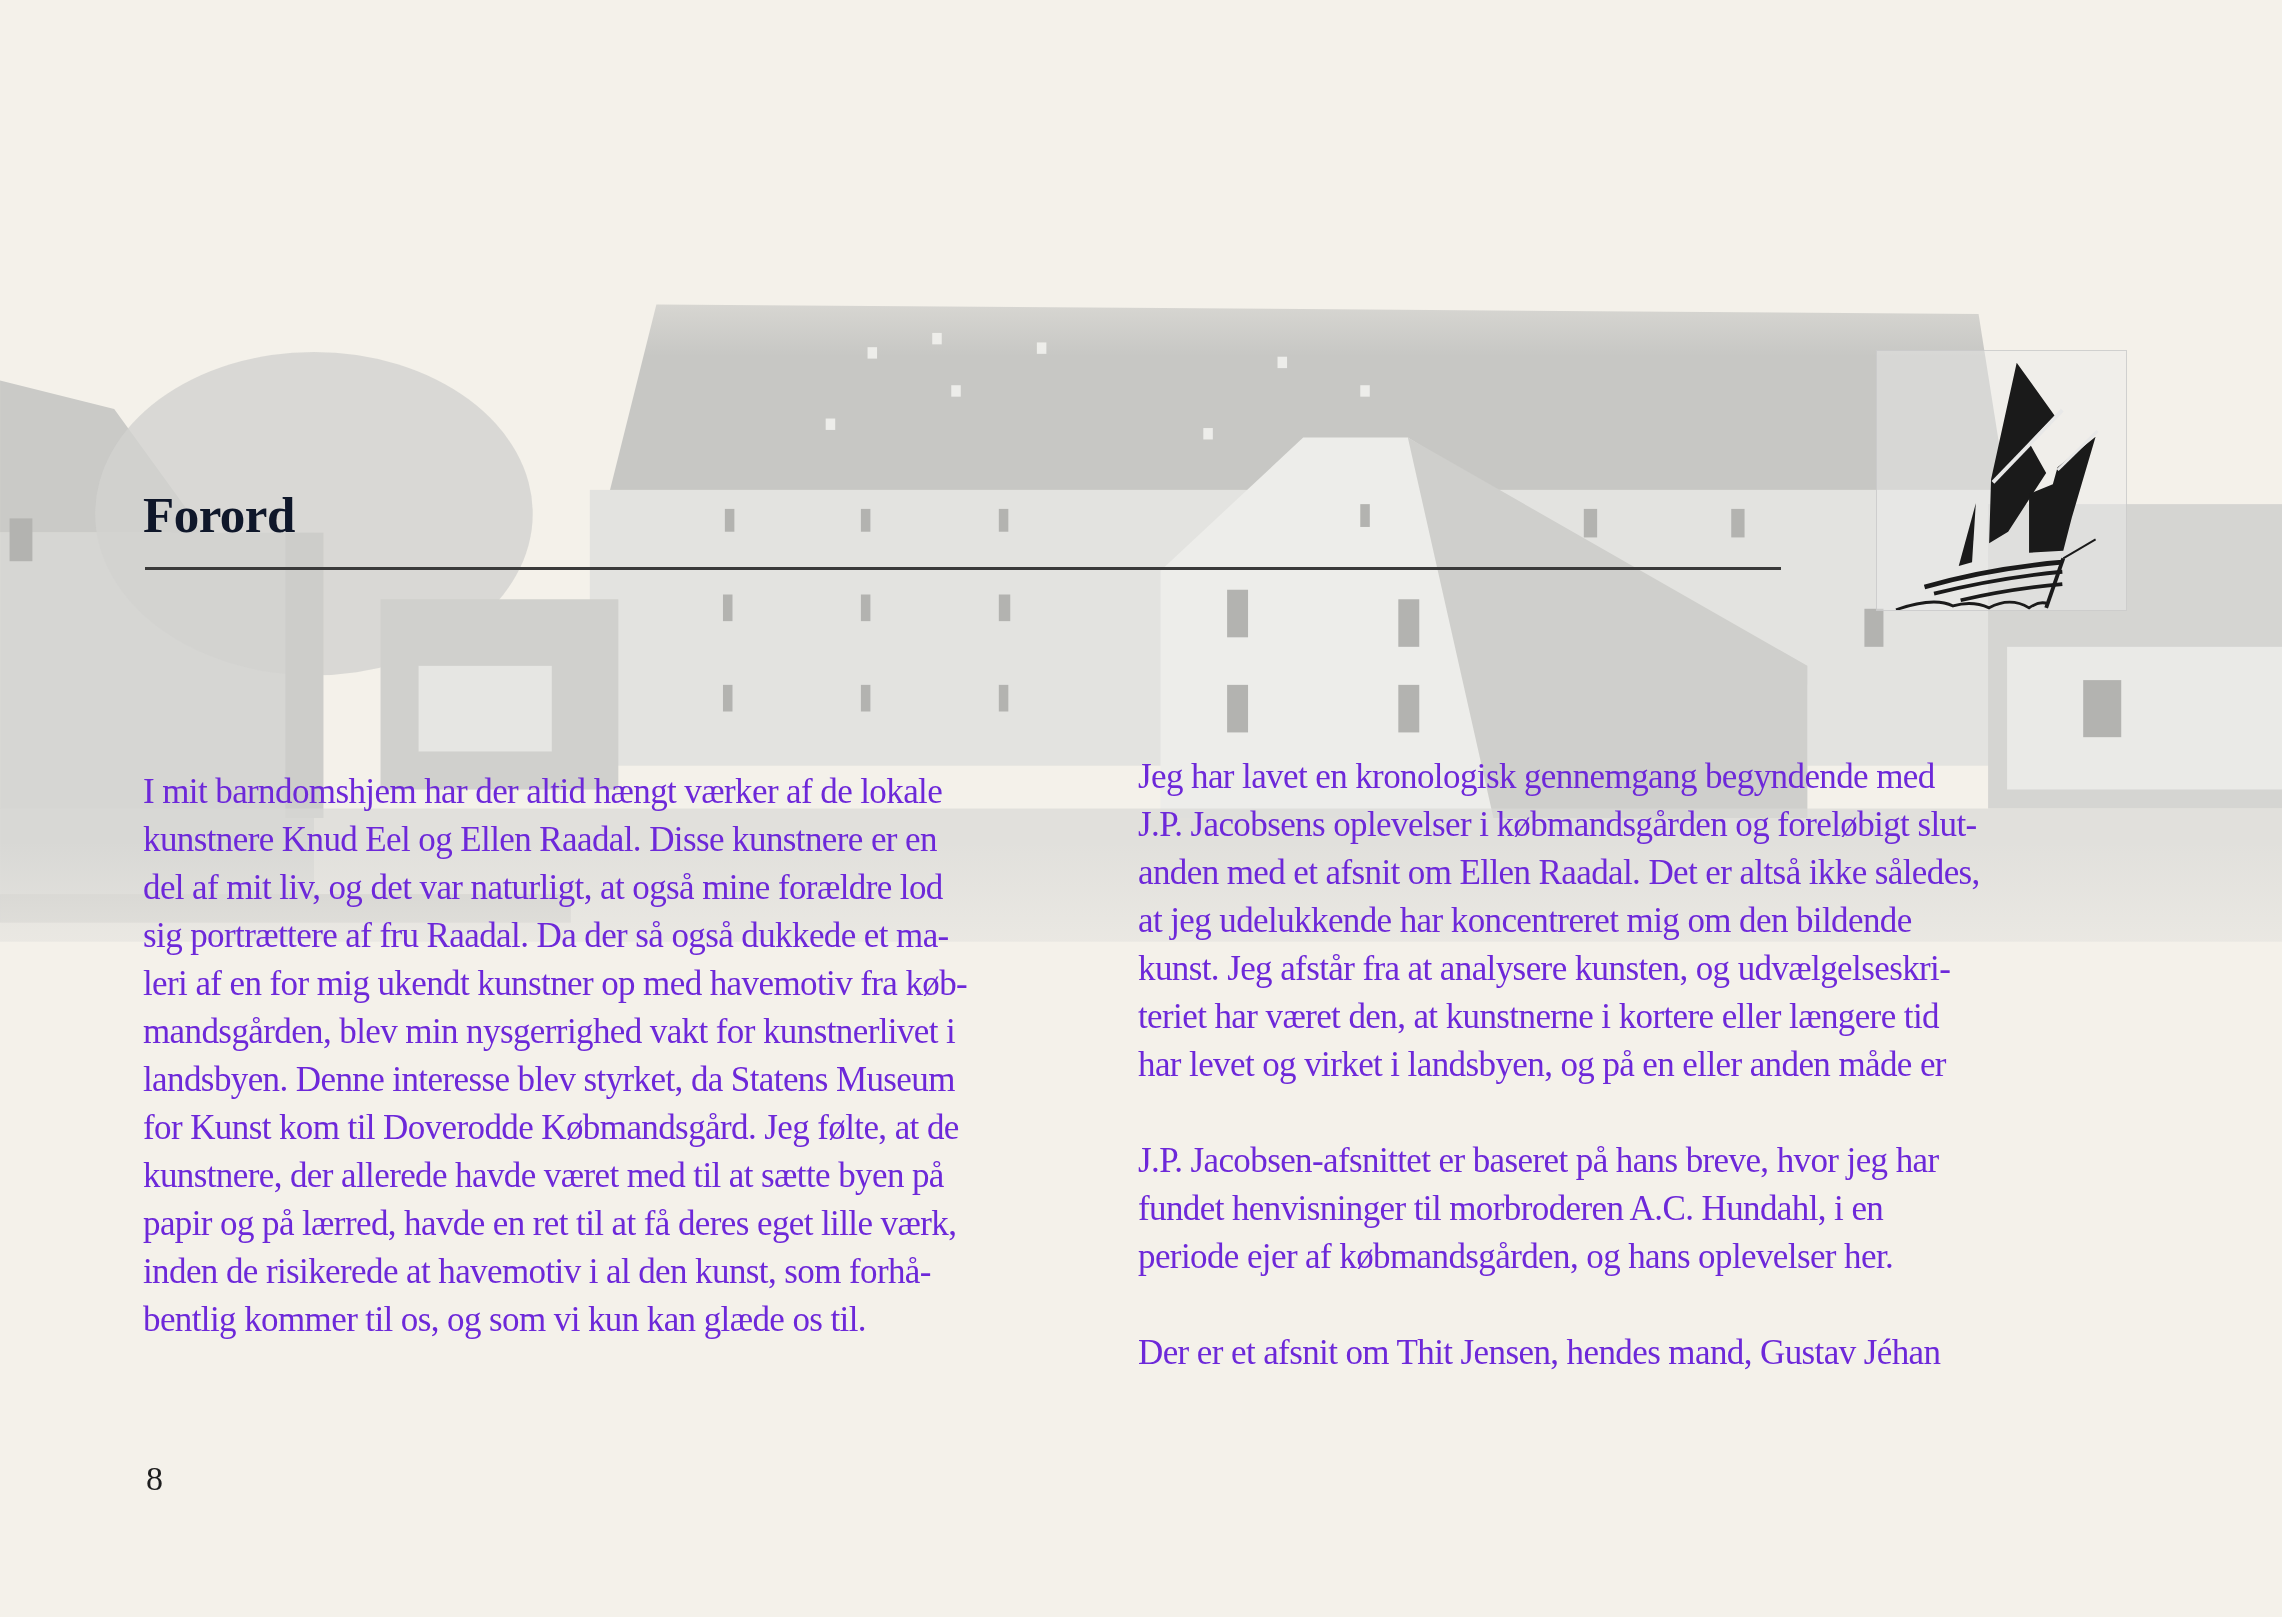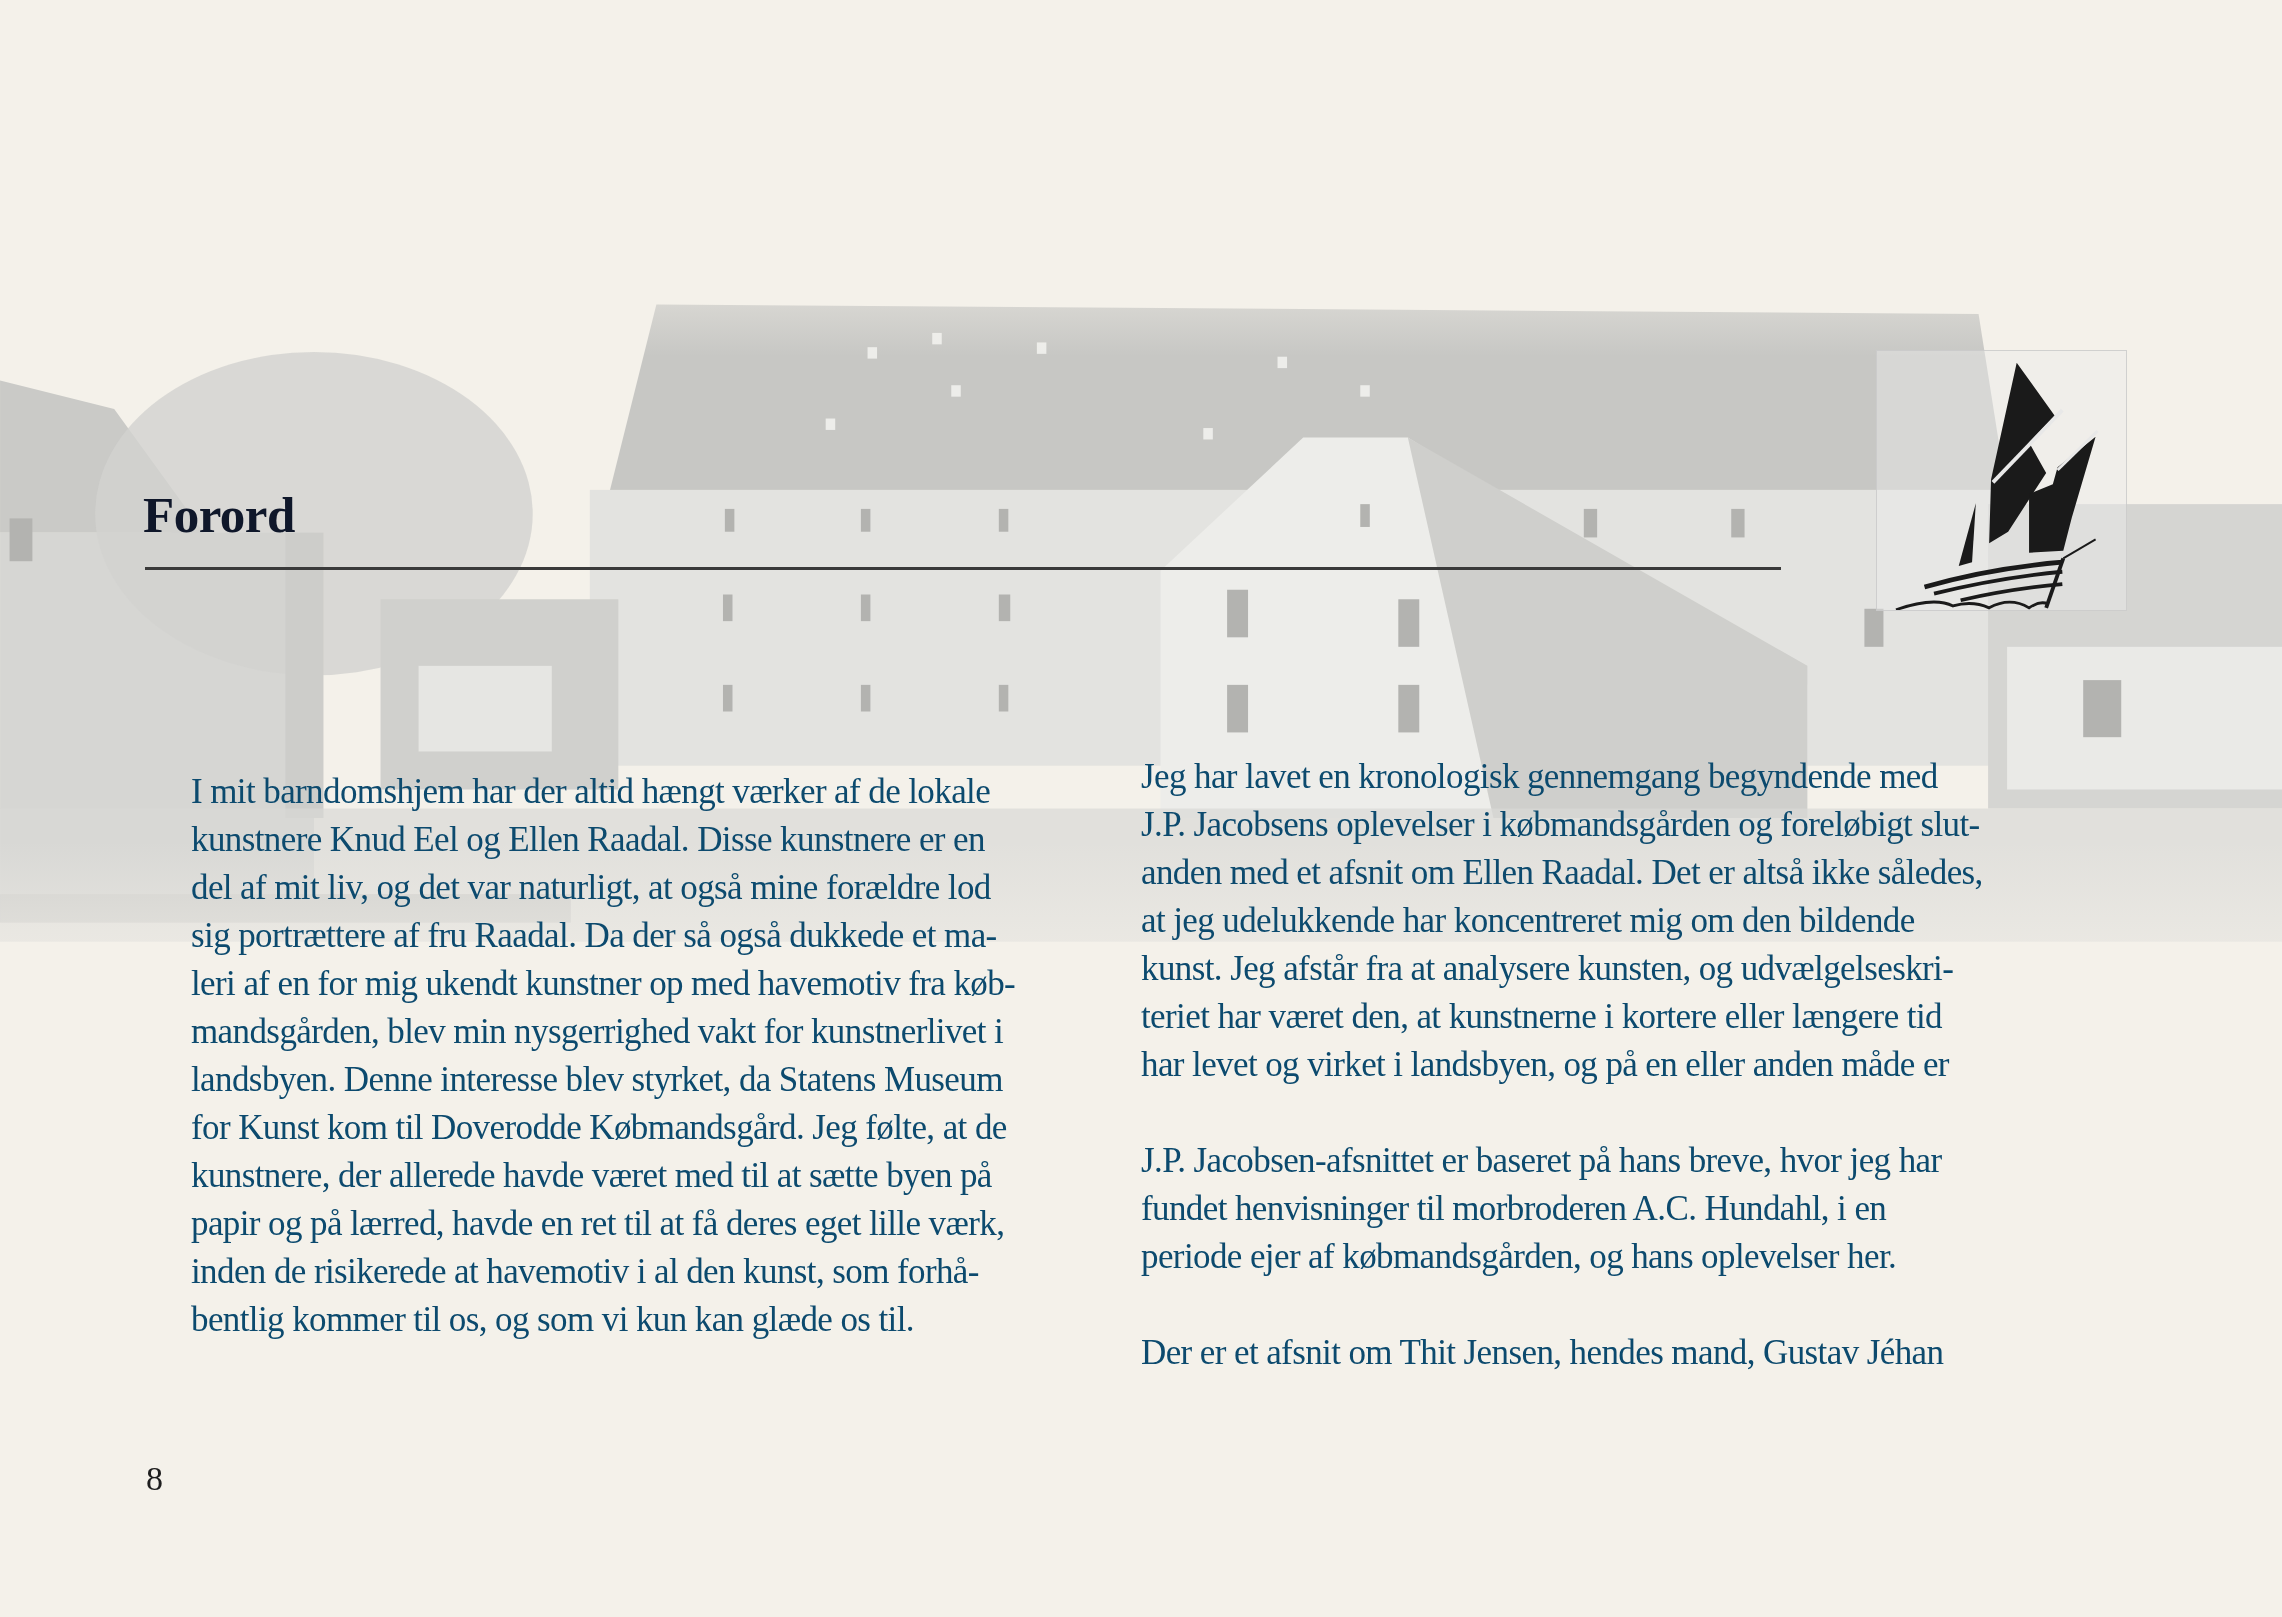--- a/index.html
+++ b/index.html
@@ -17,28 +17,27 @@
       position: absolute; left: 143px; top: 490px;
       font-size: 51px; font-weight: bold; letter-spacing: -0.5px;
       color: #0f172a; margin: 0; line-height: 1;
     }
     .title-rule {
       position: absolute; left: 145px; top: 567px; width: 1636px; height: 2.9px;
       background: #3a3a3a;
     }
     .column {
       position: absolute; width: 961px;
-      font-size: 35px; line-height: 48px; color: #0c4a6e;
+      font-size: 35px; line-height: 48px; color: #6d28d9;
       letter-spacing: -0.6px;
-      margin-left: 48px;
     }
     .column p { margin: 0; }
     .column .line { display: block; white-space: nowrap; }
     .col-left { left: 143px; top: 768px; }
-    .col-right { left: 1093px; top: 753px; }
+    .col-right { left: 1138px; top: 753px; }
     .para-gap { height: 48px; }
     .page-number {
       position: absolute; left: 146px; top: 1460px;
       font-size: 34px; color: #1e1e1e;
     }
     .logo {
       position: absolute; left: 1876px; top: 350px; width: 249px; height: 259px;
       border: 1px solid rgba(200,200,200,0.8);
       background: rgba(235,235,235,0.45);
     }

